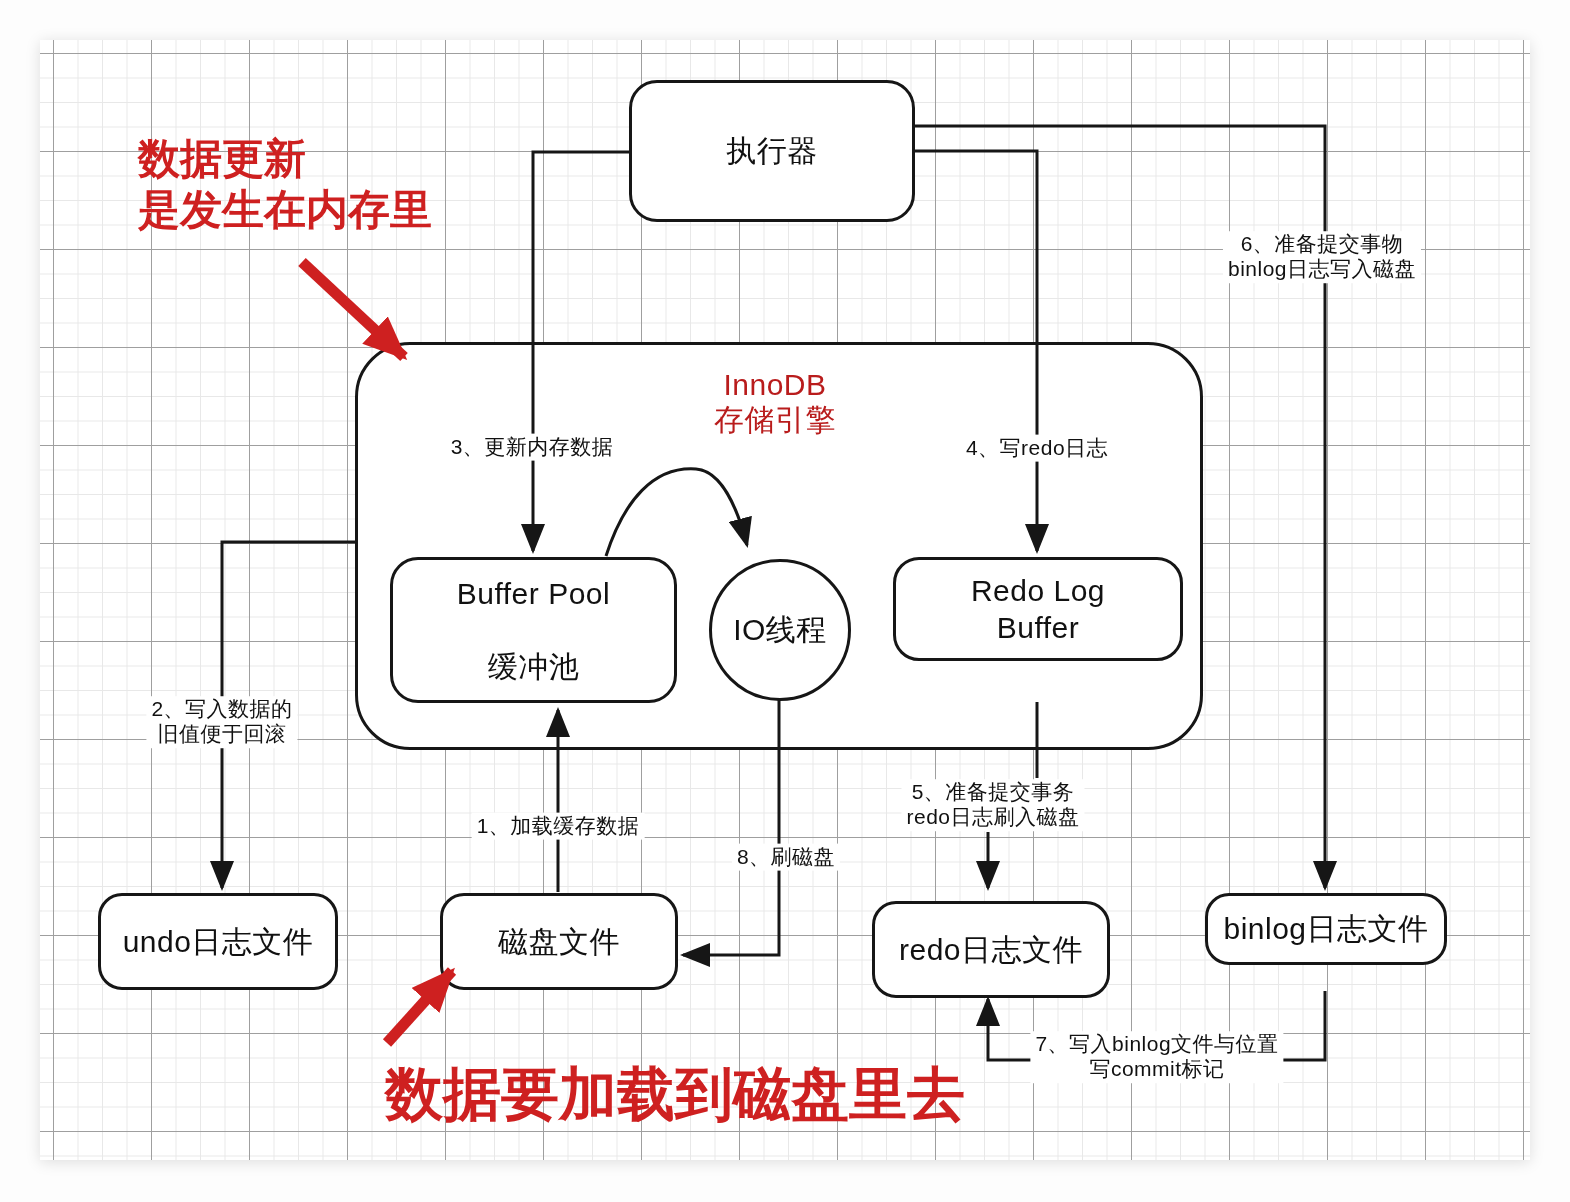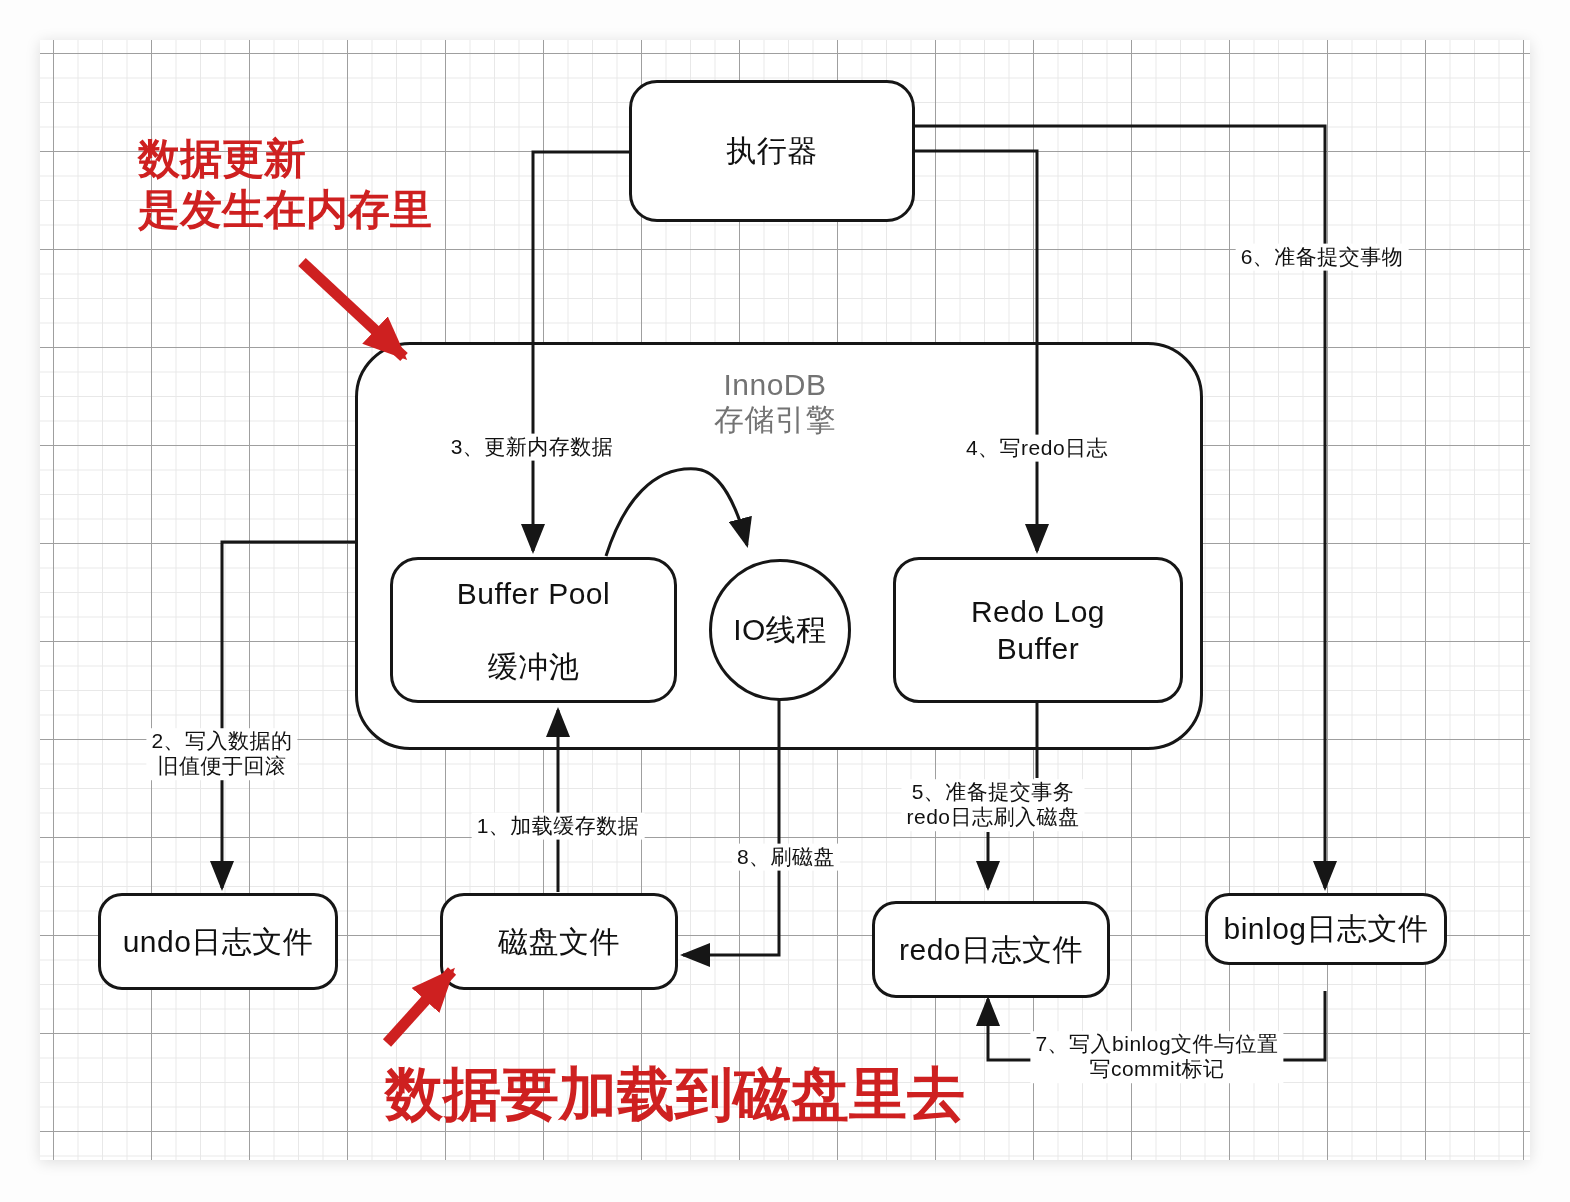--- a/index.html
+++ b/index.html
@@ -25,21 +25,21 @@
     text-align:center;font-size:30px;line-height:1.25;color:#111;letter-spacing:.5px;
   }
   .wires,.redlayer{position:absolute;left:0;top:0;}
   .steplabel{
     position:absolute;transform:translate(-50%,-50%);background:#fff;
     font-size:21px;line-height:1.18;text-align:center;white-space:nowrap;
     padding:1px 5px;color:#111;letter-spacing:.5px;
   }
   .innodb-title{
     position:absolute;transform:translate(-50%,-50%);font-size:30px;line-height:1.15;
-    text-align:center;white-space:nowrap;color:#737373;background:transparent;letter-spacing:.5px;
+    text-align:center;white-space:nowrap;color:#b91c1c;background:transparent;letter-spacing:.5px;
   }
   .rednote{
     position:absolute;color:#ce2020;font-weight:bold;white-space:nowrap;
   }
   .rednote-top{left:138px;top:133px;font-size:42px;line-height:1.22;text-align:left;}
   .rednote-bottom{left:385px;top:1056px;font-size:58px;}
   .block{display:block;}
 </style>
 </head>
 <body>
@@ -84,21 +84,21 @@
 
   <div class="node" style="left:390px;top:557px;width:287px;height:146px;border-radius:28px;gap:36px;">
     <span class="block">Buffer Pool</span>
     <span class="block">缓冲池</span>
   </div>
 
   <div class="node" style="left:709px;top:559px;width:142px;height:142px;border-radius:50%;">
     <span>IO线程</span>
   </div>
 
-  <div class="node" style="left:893px;top:557px;width:290px;height:146px;border-radius:26px;">
+  <div class="node" style="left:893px;top:557px;width:290px;height:104px;border-radius:26px;">
     <span class="block">Redo Log</span>
     <span class="block">Buffer</span>
   </div>
 
   <div class="node" style="left:98px;top:893px;width:240px;height:97px;border-radius:24px;">
     <span>undo日志文件</span>
   </div>
 
   <div class="node" style="left:440px;top:893px;width:238px;height:97px;border-radius:24px;">
     <span>磁盘文件</span>
@@ -113,22 +113,23 @@
   </div>
 
   <div class="steplabel" style="left:532px;top:447px;">
     <span>3、更新内存数据</span>
   </div>
   <div class="steplabel" style="left:1037px;top:448px;">
     <span>4、写redo日志</span>
   </div>
   <div class="steplabel" style="left:1322px;top:257px;">
     <span class="block">6、准备提交事物</span>
+    <span class="block">binlog日志写入磁盘</span>
   </div>
-  <div class="steplabel" style="left:222px;top:722px;margin-top:32px;">
+  <div class="steplabel" style="left:222px;top:722px;">
     <span class="block">2、写入数据的</span>
     <span class="block">旧值便于回滚</span>
   </div>
   <div class="steplabel" style="left:558px;top:826px;">
     <span>1、加载缓存数据</span>
   </div>
   <div class="steplabel" style="left:786px;top:857px;">
     <span>8、刷磁盘</span>
   </div>
   <div class="steplabel" style="left:993px;top:805px;">

